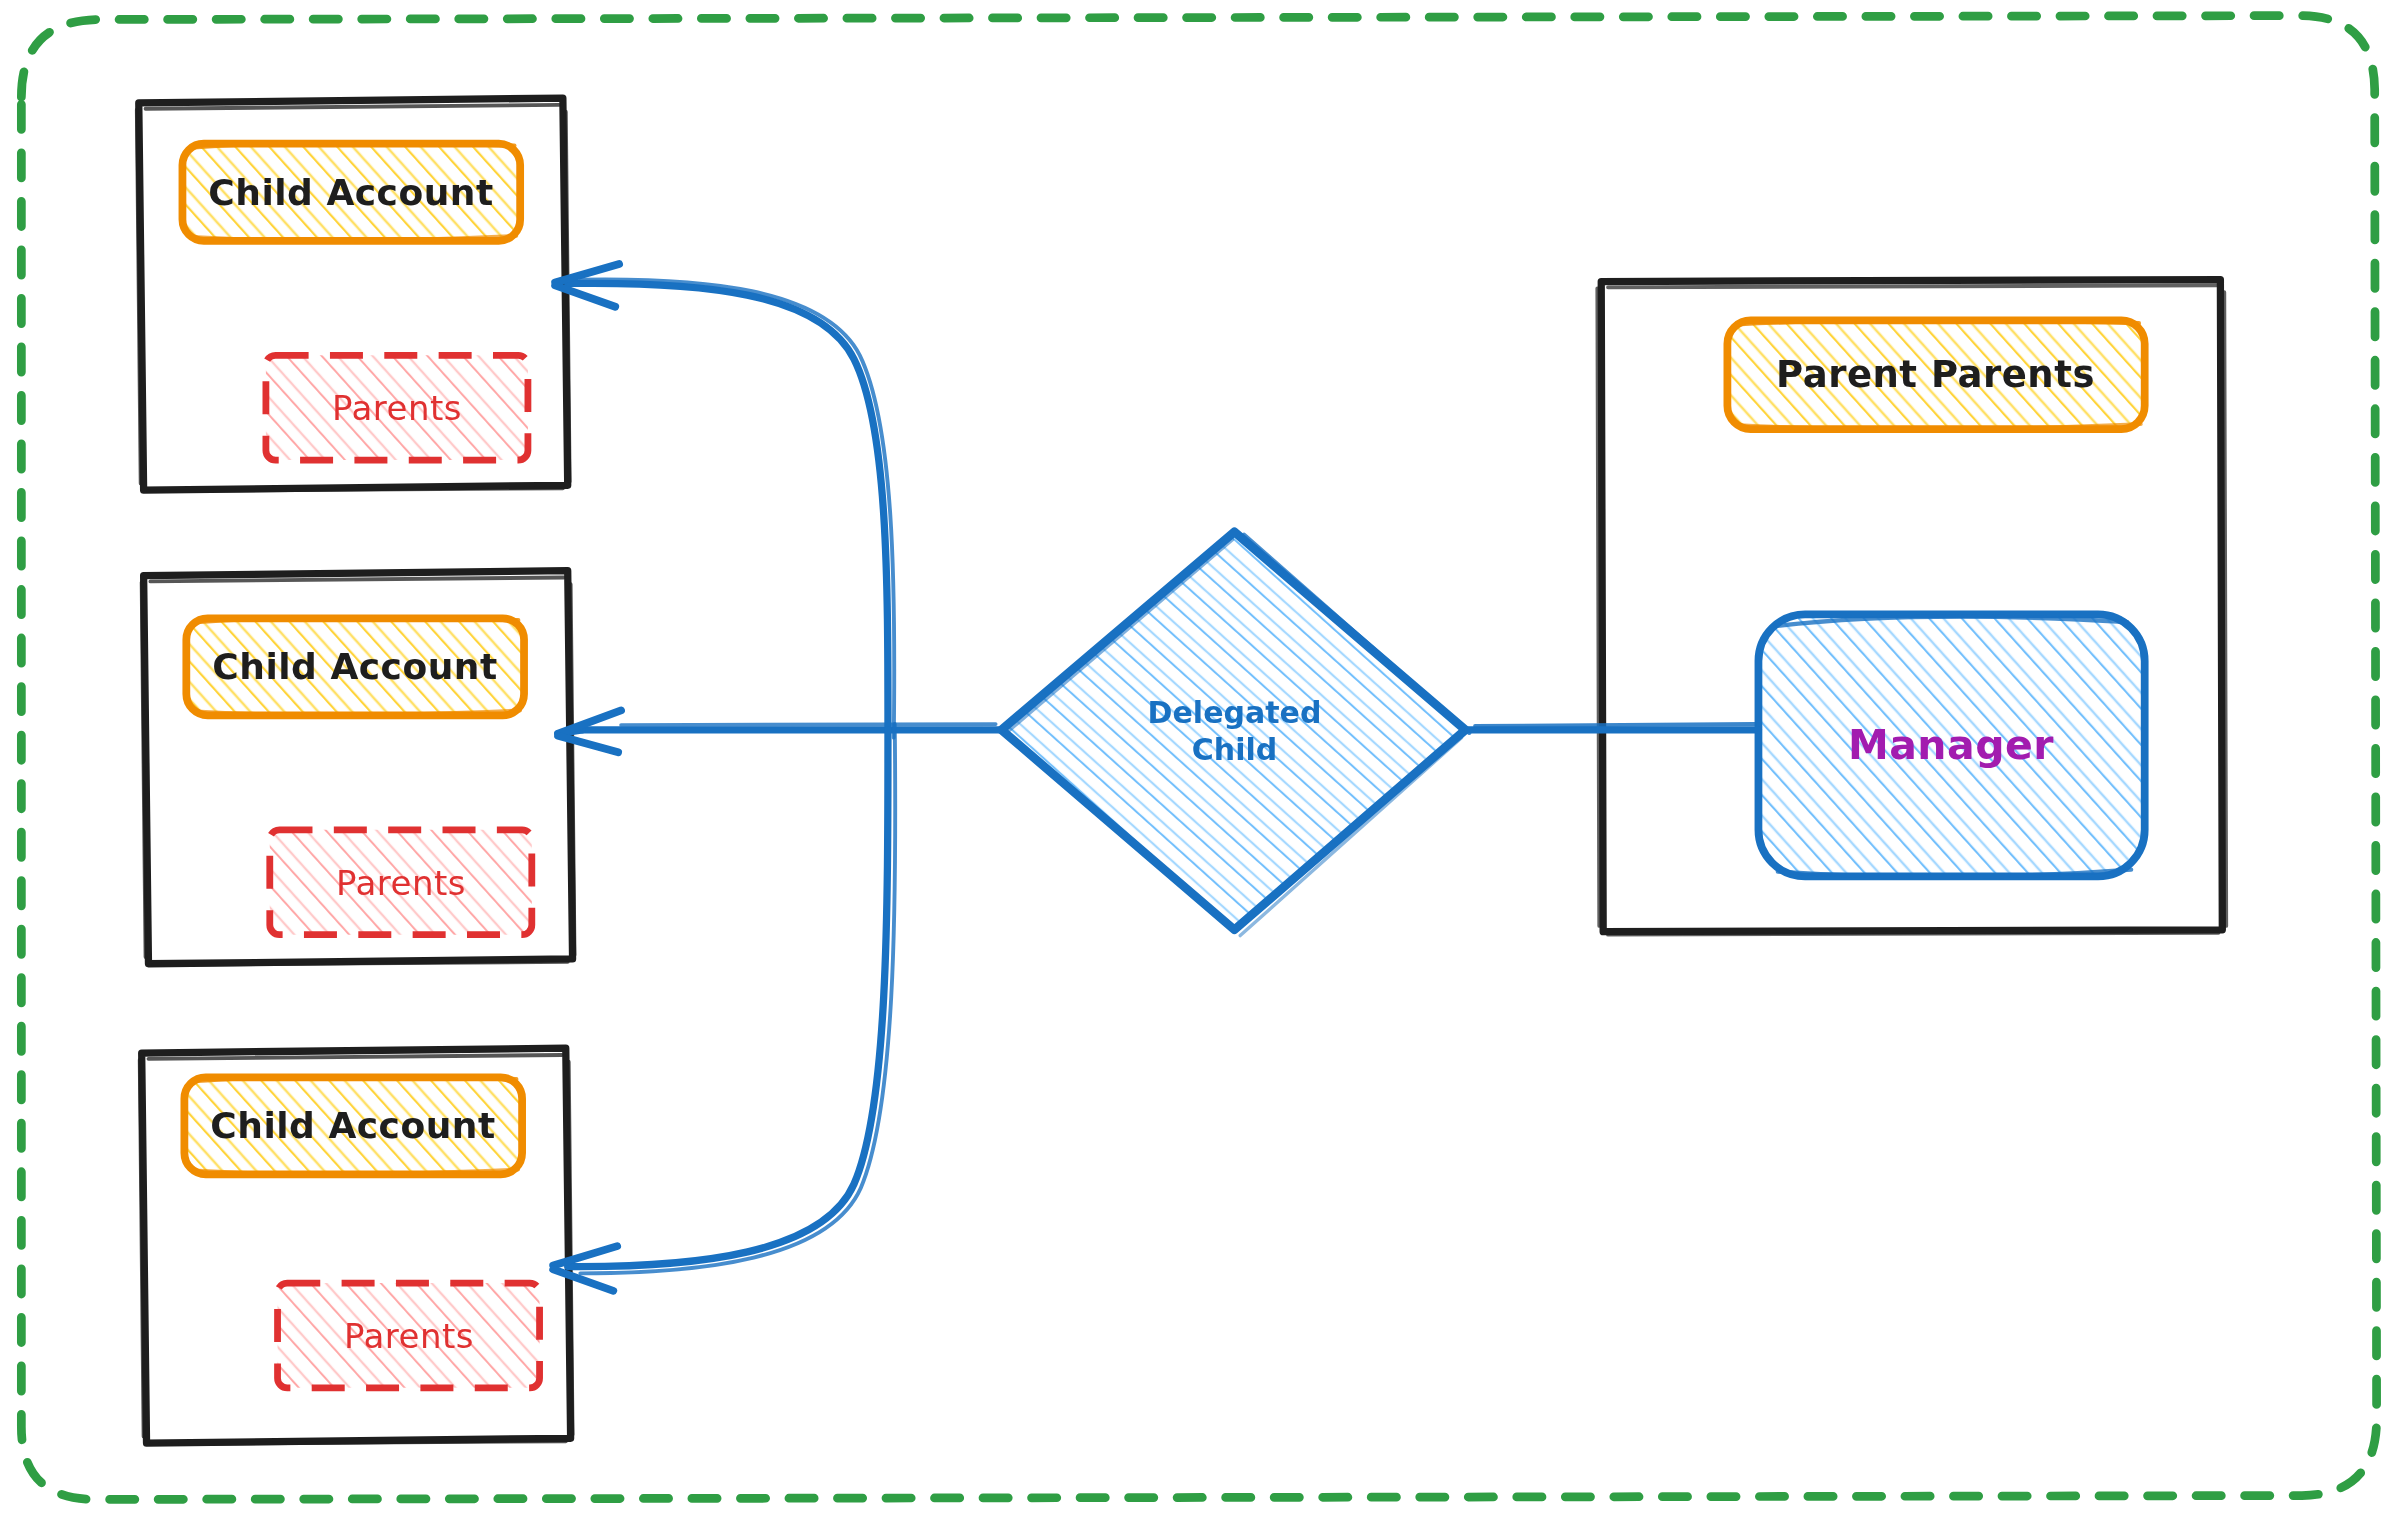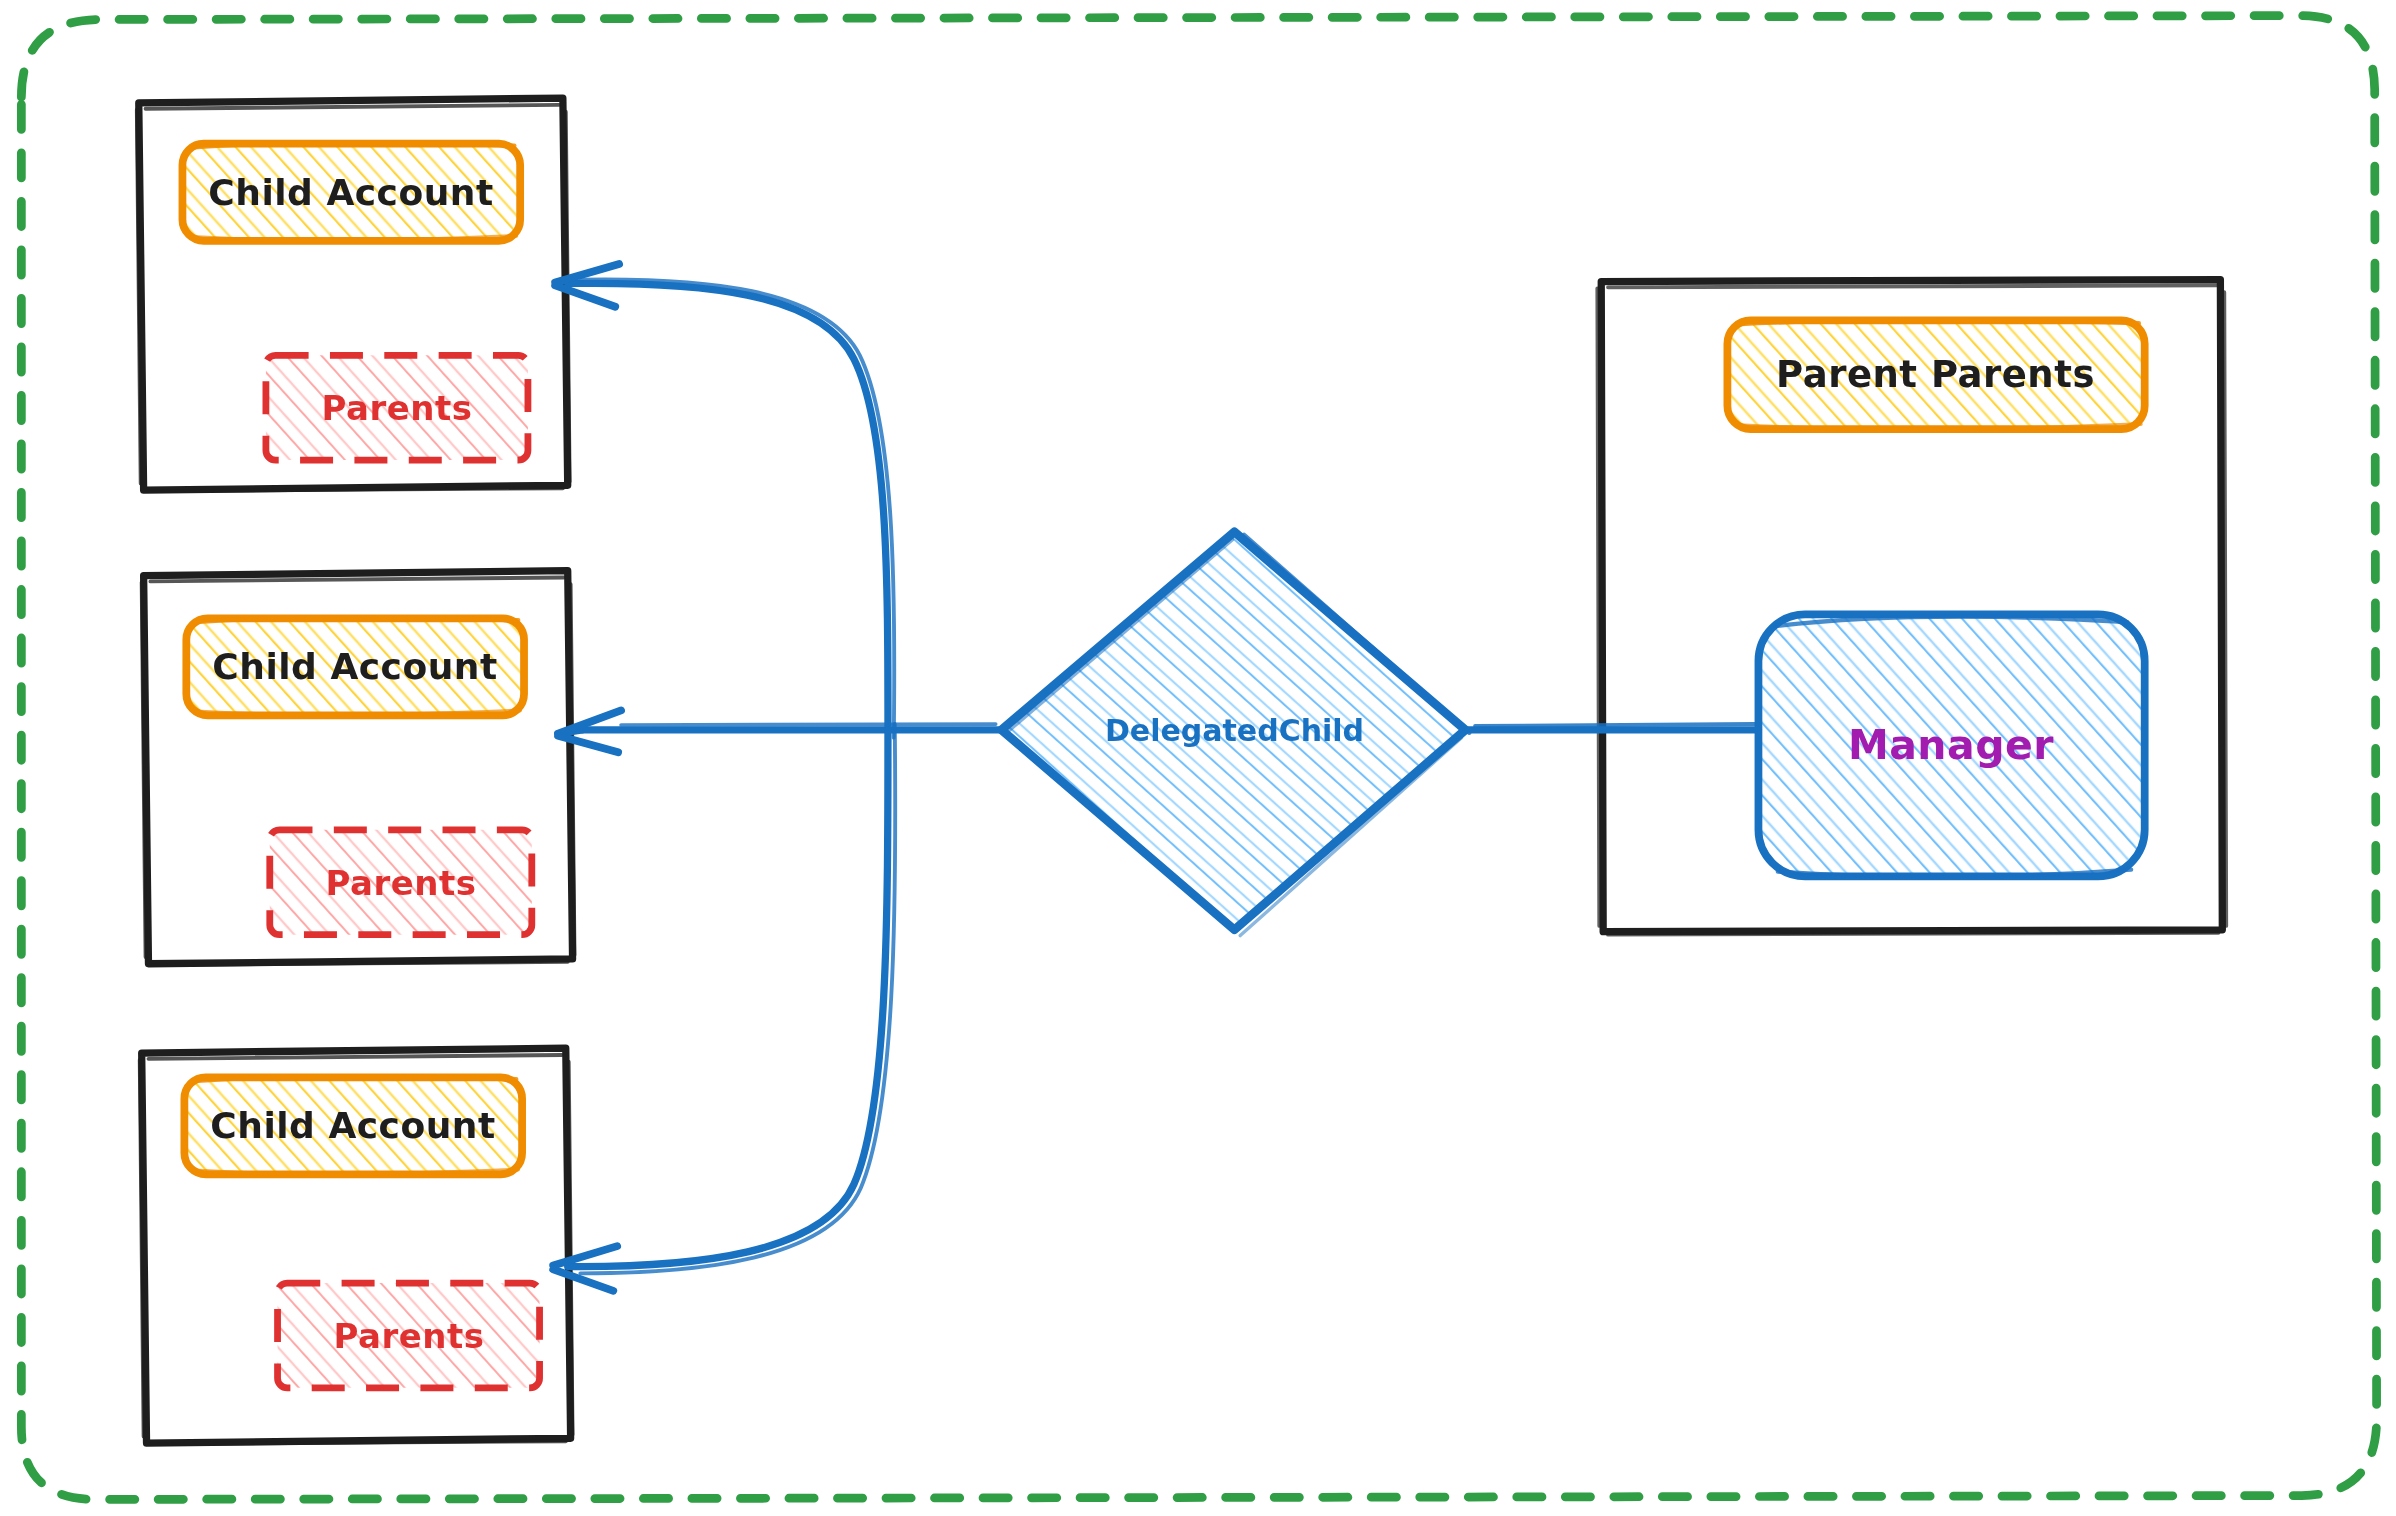--- a/index.html
+++ b/index.html
@@ -4,21 +4,21 @@
 <style>
   html,body{margin:0;padding:0;background:#ffffff;}
   body{width:2397px;height:1517px;position:relative;overflow:hidden;
        font-family:"DejaVu Sans",sans-serif;}
   #stage{position:absolute;inset:0;width:2110px;height:1517px;}
   svg.layer{position:absolute;left:0;top:0;width:2397px;height:1517px;overflow:visible;}
   .lbl{position:absolute;display:flex;align-items:center;justify-content:center;
        text-align:center;pointer-events:none;white-space:pre;}
   .t-child{font-size:36px;font-weight:700;color:#1e1e1e;letter-spacing:0.5px;
            font-family:"DejaVu Sans",sans-serif;}
-  .t-parents{font-size:34px;font-weight:700;color:#e03131;letter-spacing:0.5px;
+  .t-parents{font-size:34px;font-weight:400;color:#e03131;letter-spacing:0.5px;
              font-family:"DejaVu Sans",sans-serif;}
   .t-parentacct{font-size:37px;font-weight:700;color:#1e1e1e;letter-spacing:0.5px;
                 font-family:"DejaVu Sans",sans-serif;}
   .t-manager{font-size:41px;font-weight:700;color:#a21caf;letter-spacing:0.5px;
              font-family:"DejaVu Sans",sans-serif;}
   .t-diamond{font-size:30px;font-weight:700;color:#1971c2;line-height:1.25;
              font-family:"DejaVu Sans",sans-serif;}
 </style>
 </head>
 <body>
@@ -167,21 +167,21 @@
 
   <div class="lbl t-child" style="left:182px;top:144px;width:338px;height:97px;">Child Account</div>
   <div class="lbl t-parents" style="left:266px;top:355px;width:262px;height:105px;">Parents</div>
 
   <div class="lbl t-child" style="left:186px;top:618px;width:338px;height:97px;">Child Account</div>
   <div class="lbl t-parents" style="left:270px;top:830px;width:262px;height:105px;">Parents</div>
 
   <div class="lbl t-child" style="left:184px;top:1077px;width:338px;height:97px;">Child Account</div>
   <div class="lbl t-parents" style="left:278px;top:1283px;width:262px;height:105px;">Parents</div>
 
-  <div class="lbl" style="left:1060px;top:670px;width:349px;height:122px;">
+  <div class="lbl" style="left:1060px;top:670px;width:349px;height:122px;flex-direction:column;">
     <span class="t-diamond">Delegated</span>
     <span class="t-diamond">Child</span>
   </div>
 
   <div class="lbl t-parentacct" style="left:1727px;top:320px;width:417px;height:109px;">Parent Parents</div>
   <div class="lbl t-manager" style="left:1758px;top:614px;width:386px;height:262px;">Manager</div>
 
 </div>
 
 

